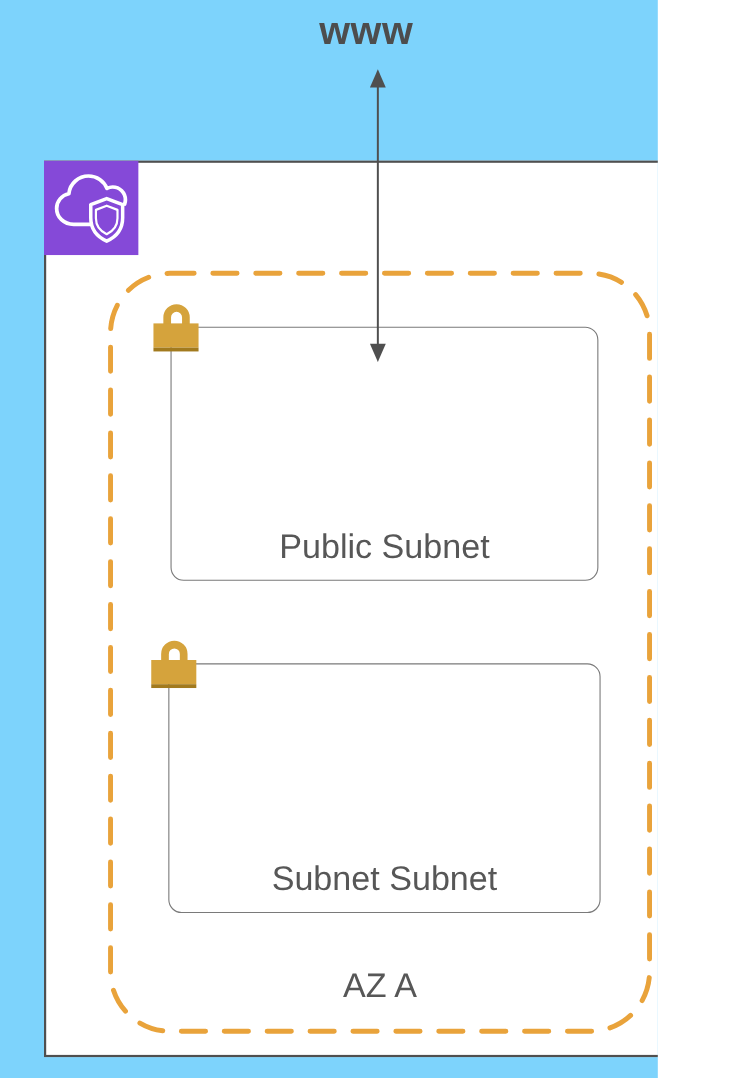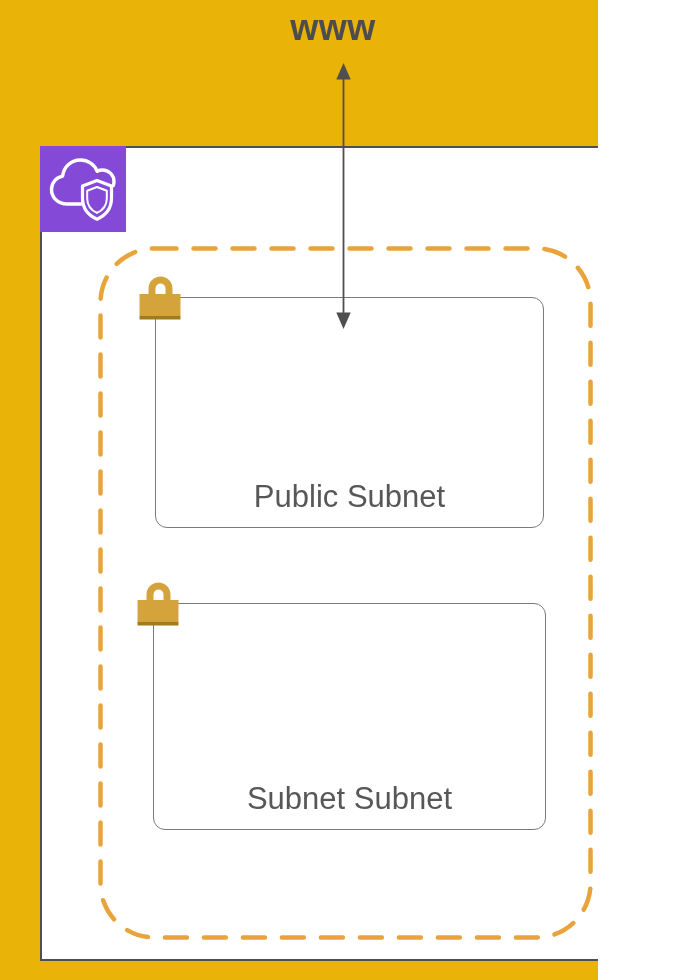--- a/index.html
+++ b/index.html
@@ -5,21 +5,21 @@
   html, body {
     margin: 0;
     padding: 0;
     background: #ffffff;
     font-family: "Liberation Sans", sans-serif;
   }
   .canvas {
     position: relative;
     width: 598px;
     height: 980px;
-    background: #eab308;
+    background: #7dd3fc;
     overflow: hidden;
   }
 
   
   .www-label {
     position: absolute;
     left: 283px;
     top: 10px;
     width: 100px;
     text-align: center;
@@ -166,14 +166,15 @@
     <div class="lock-icon">
       <svg width="42" height="48" viewBox="0 0 42 48">
         <path d="M13 25 V16.5 a8.5 8.5 0 0 1 17 0 V25" fill="none" stroke="#D5A33C" stroke-width="7"></path>
         <rect x="0.5" y="22" width="41" height="22" fill="#D5A33C"></rect>
         <rect x="0.5" y="44" width="41" height="3.5" fill="#A27A1E"></rect>
       </svg>
     </div>
     <div class="subnet-label">Subnet Subnet</div>
   </div>
 
+  <div class="az-label">AZ A</div>
 
 </div>
 
 </body></html>

